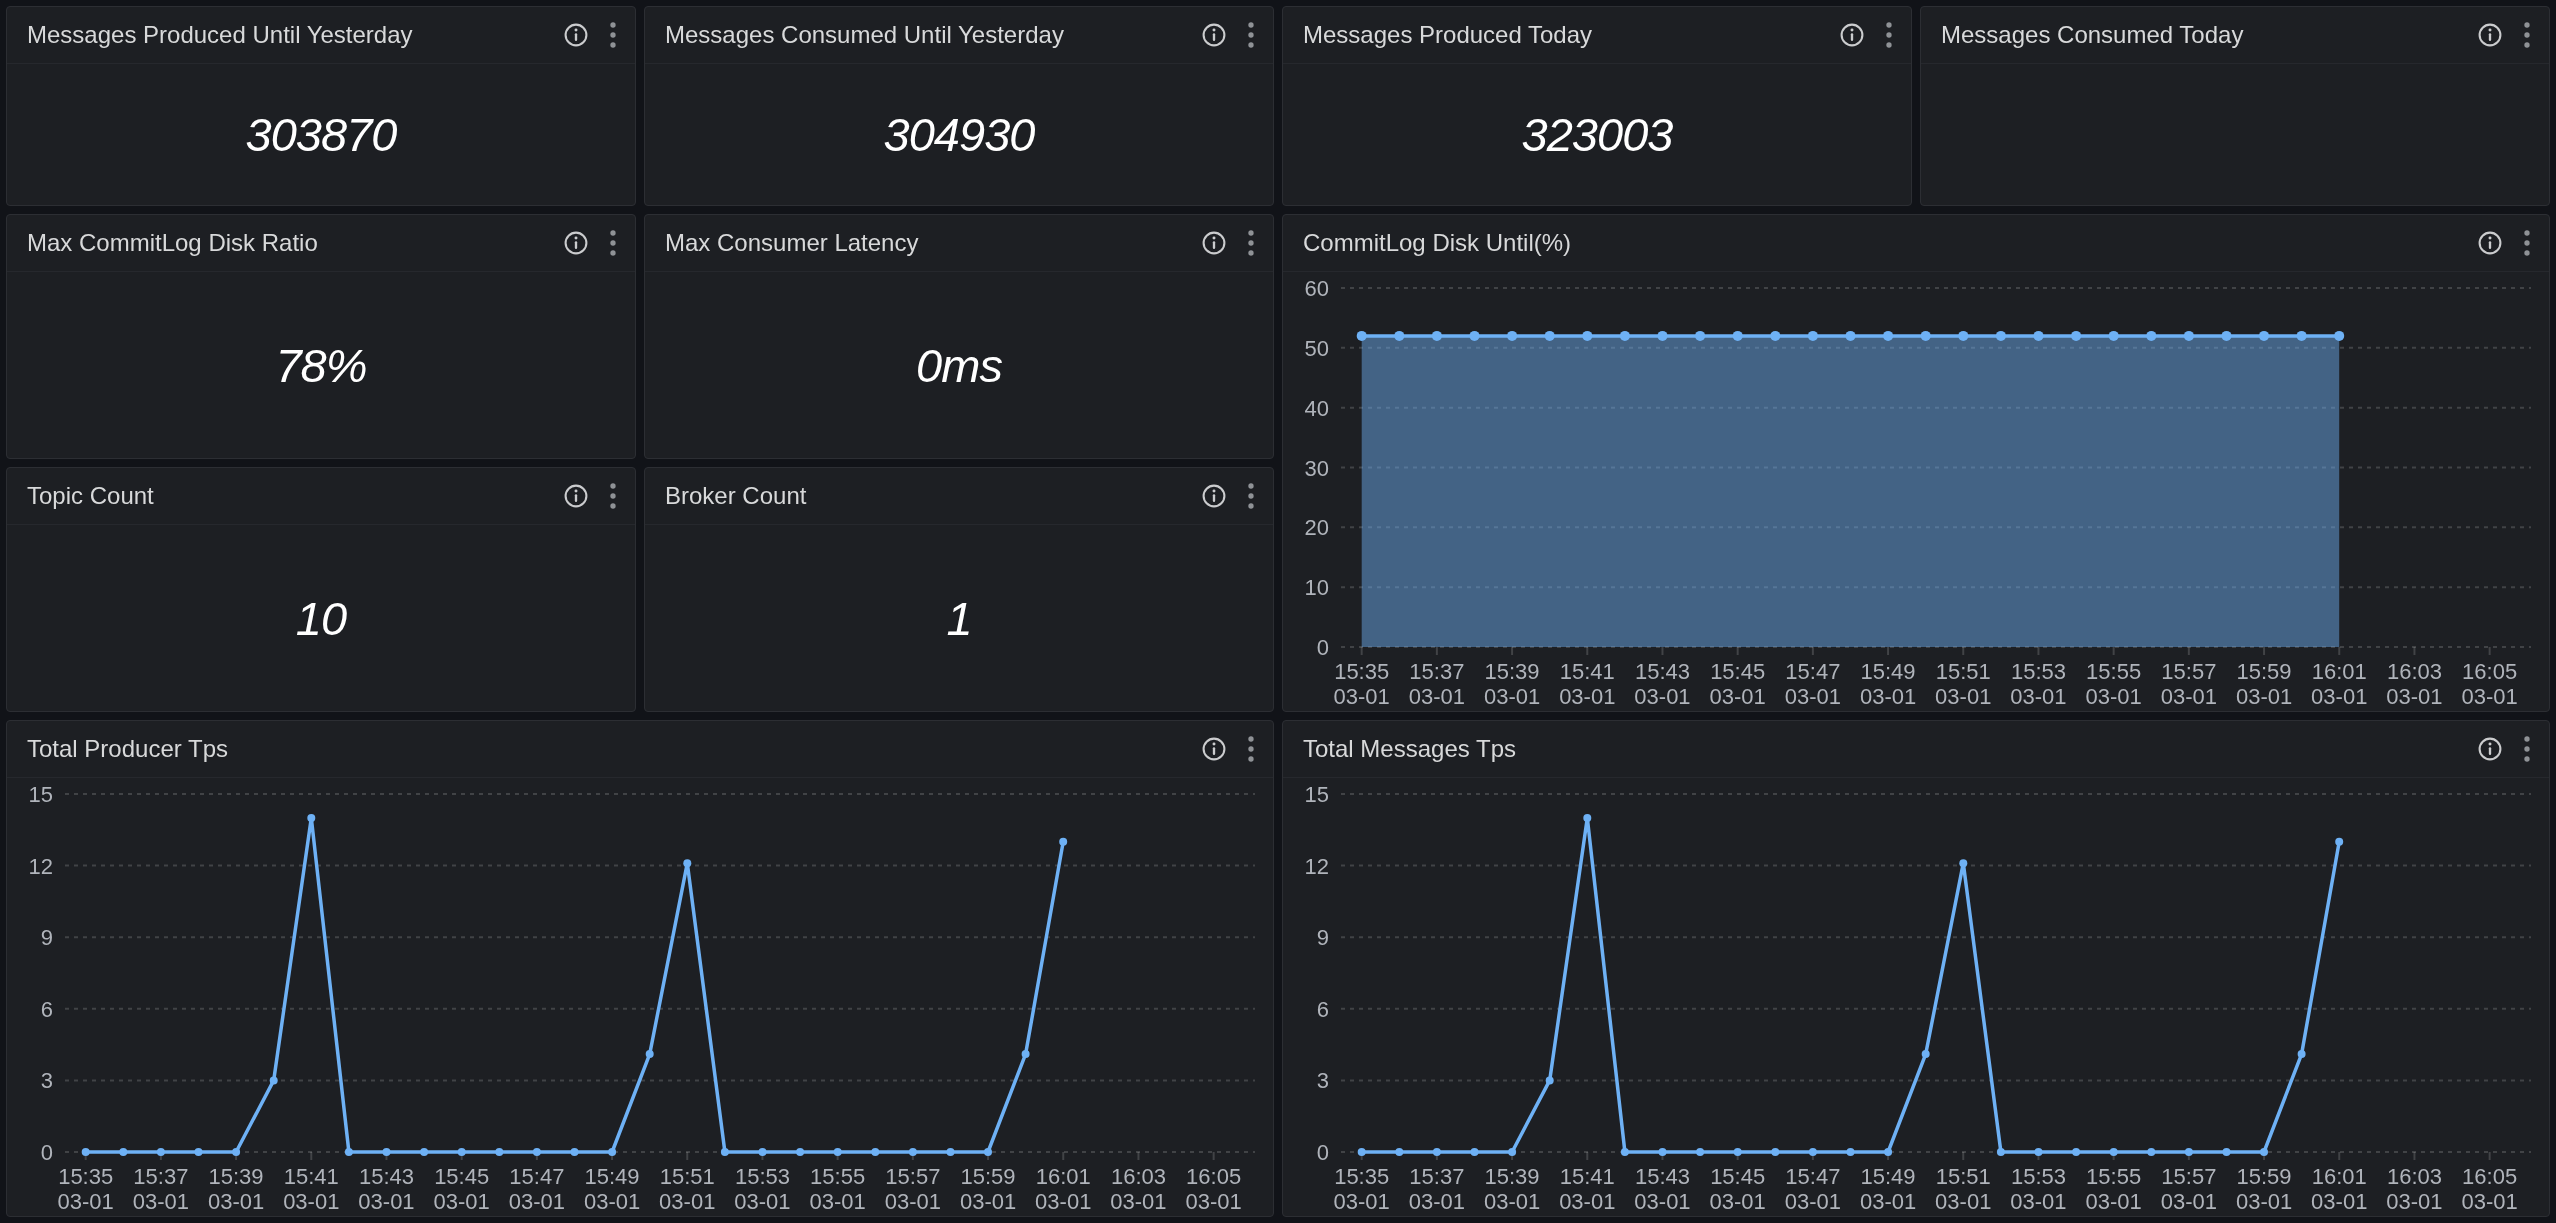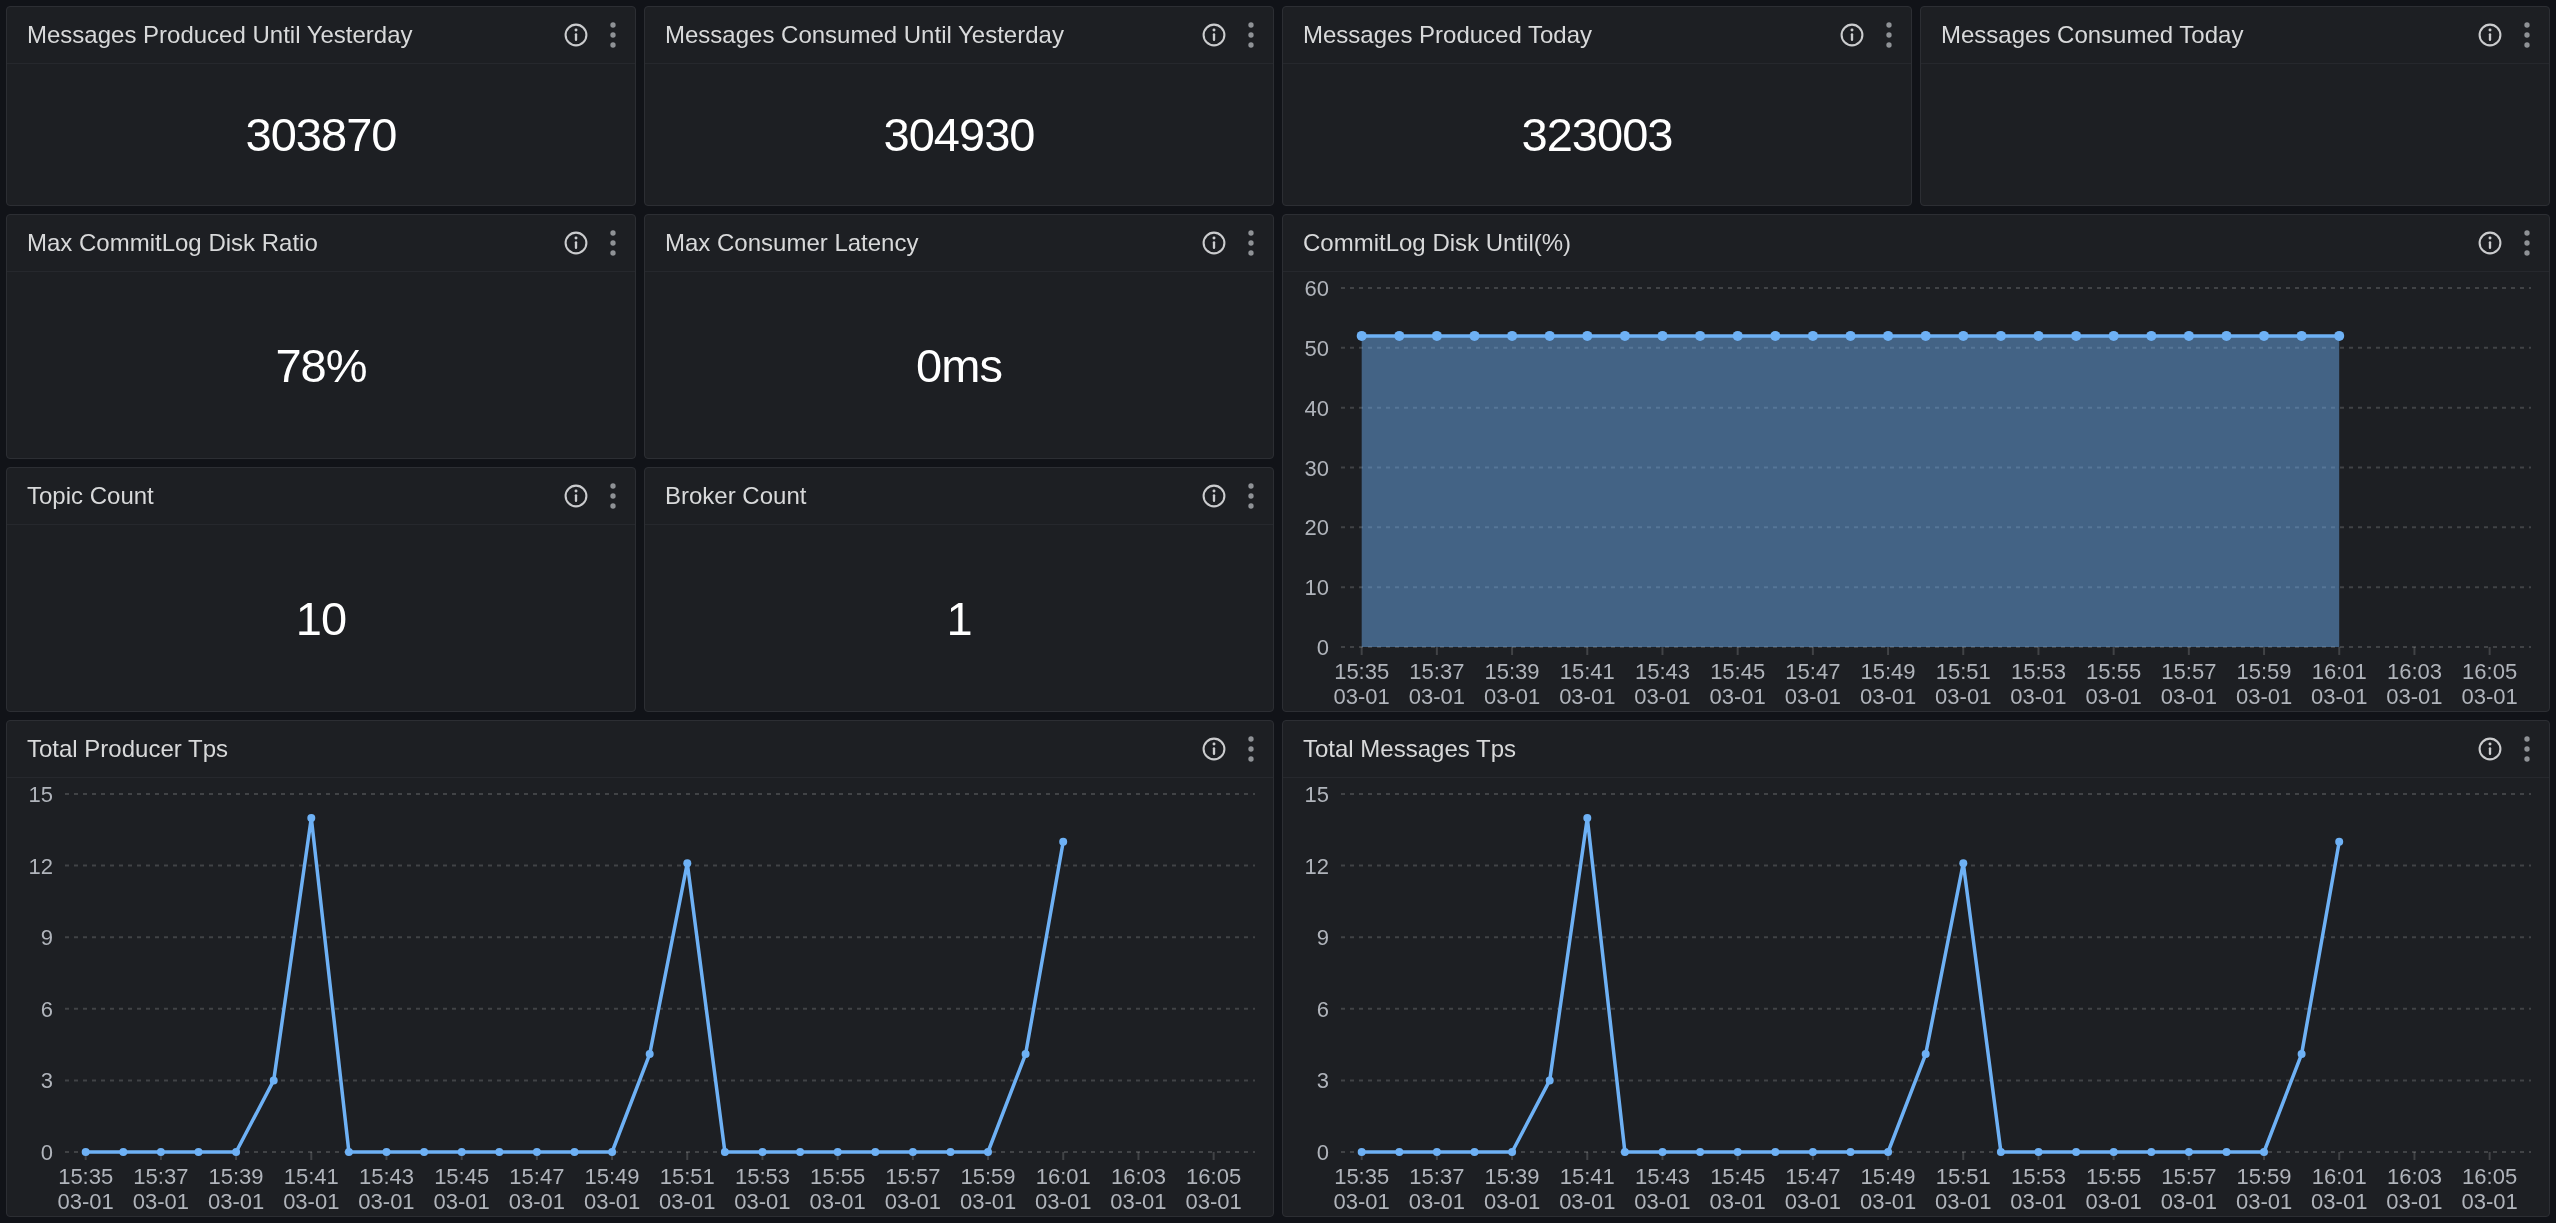--- a/index.html
+++ b/index.html
@@ -8,21 +8,21 @@
   .panel{background:#1d1f23;border:1px solid #2c2e33;border-radius:4px;display:flex;flex-direction:column;
     min-height:0;min-width:0;box-sizing:border-box;overflow:hidden;}
   .panel-header{height:56px;flex:0 0 56px;display:flex;align-items:center;padding:0 18px 0 20px;
     border-bottom:1px solid #26282d;}
   .panel-title{color:#d8d9da;font-size:24px;flex:1;white-space:nowrap;overflow:hidden;cursor:pointer;}
   .hdr-icons{display:flex;align-items:center;gap:20px;}
   .icon{display:flex;align-items:center;justify-content:center;cursor:pointer;}
   .icon.info{color:#cbccce;}
   .icon.menu{color:#8f9296;}
   .stat-value{flex:1;display:flex;align-items:center;justify-content:center;color:#ffffff;
-    font-size:47px;letter-spacing:-1px;}
+    font-size:47px;letter-spacing:-1px;font-style:italic;}
   .chart-body{flex:1;position:relative;}
   .chart-svg{position:absolute;left:0;top:0;width:100%;height:100%;}
   svg text{font-family:"Liberation Sans",sans-serif;}
   .ylab{fill:#b0b4bb;font-size:22px;text-anchor:end;}
   .xlab{fill:#b0b4bb;font-size:22px;text-anchor:middle;}
   .grid-line{stroke:rgba(255,255,255,0.16);stroke-width:2;stroke-dasharray:4 5;}
   .tick-line{stroke:rgba(255,255,255,0.16);stroke-width:2;}
   .pos-c1r2{grid-column:1;grid-row:2}.pos-c2r2{grid-column:2;grid-row:2}
   .pos-c1r3{grid-column:1;grid-row:3}.pos-c2r3{grid-column:2;grid-row:3}
   .pos-clog{grid-column:3/5;grid-row:2/4}

